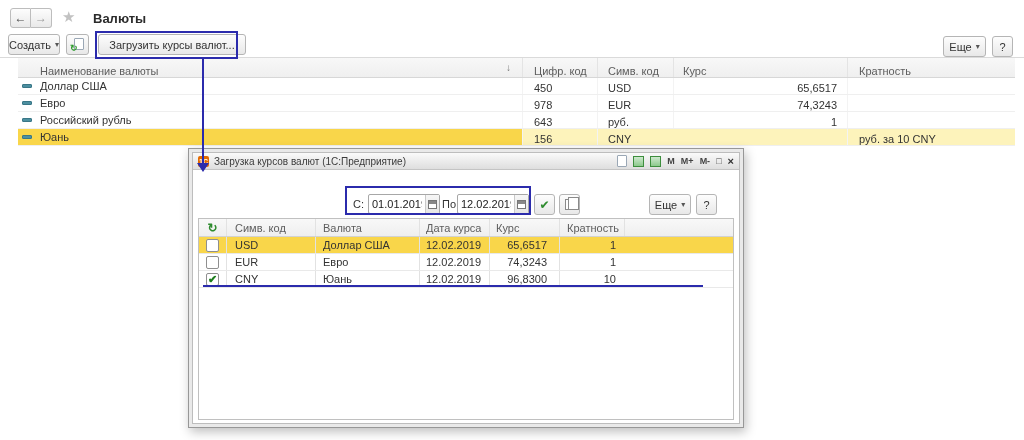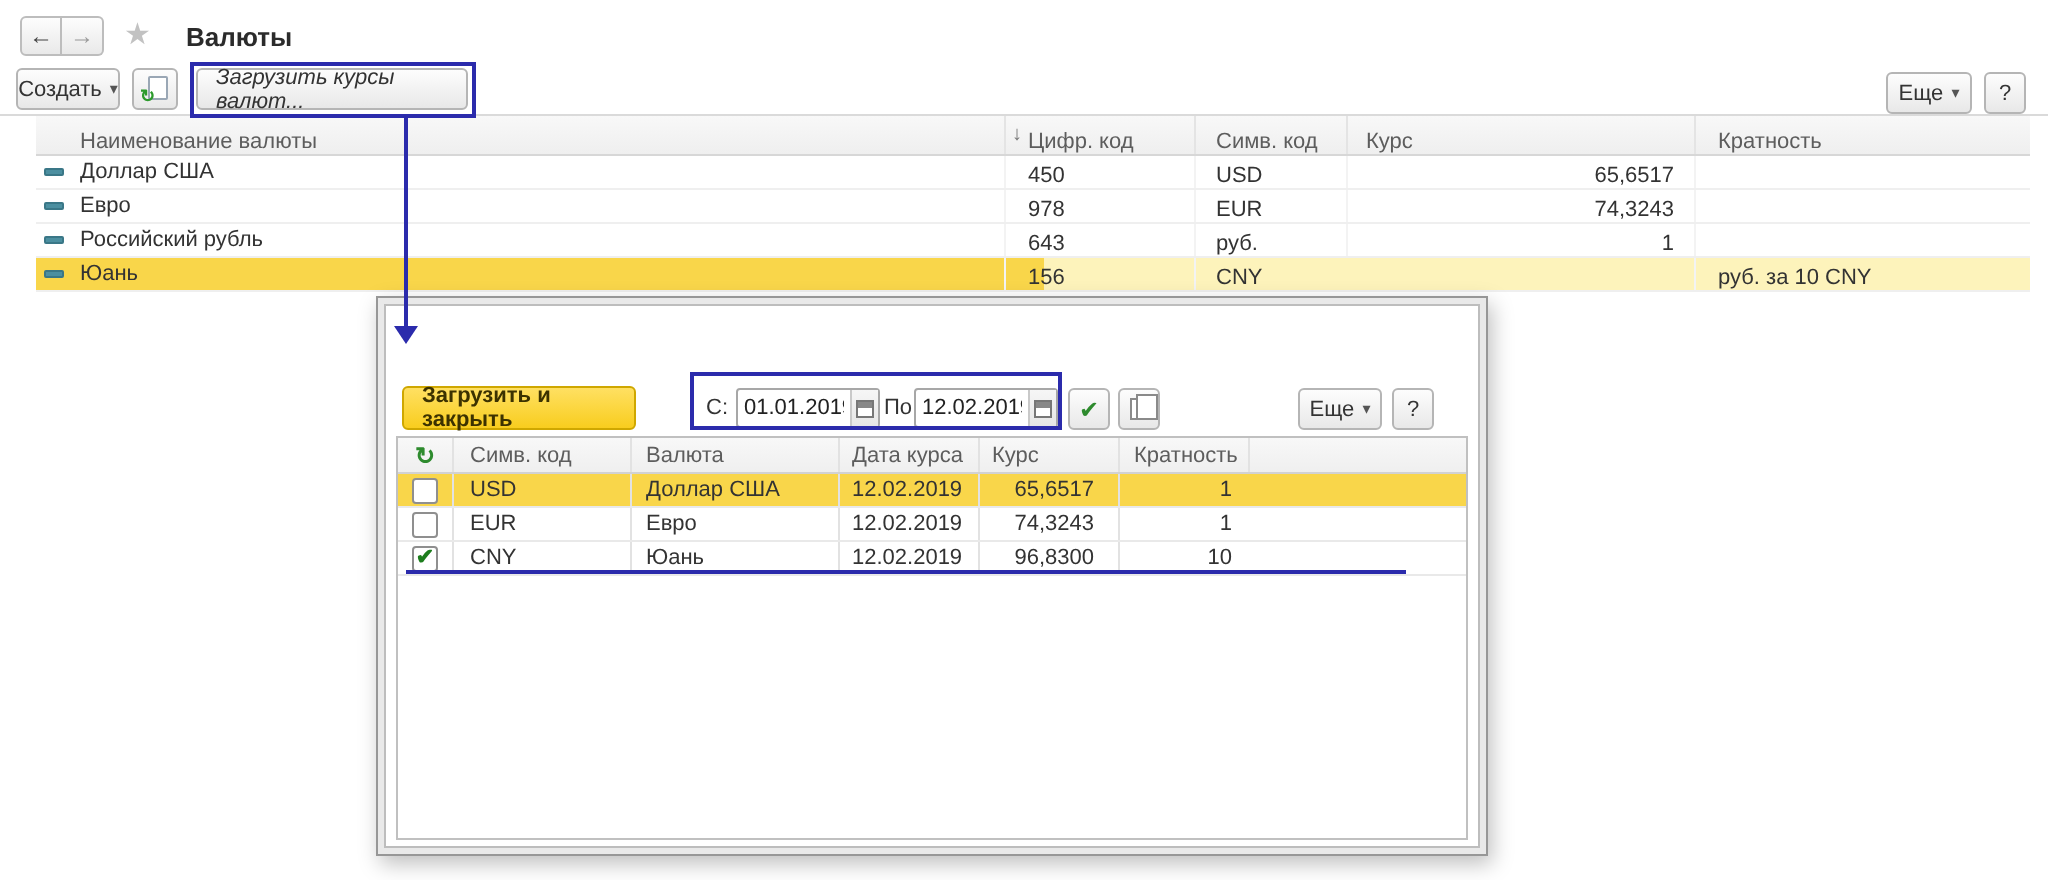--- a/index.html
+++ b/index.html
@@ -24,21 +24,21 @@
   .page-title { font-size:13px; font-weight:bold; color:#2b2b2b; }
 
   
   .tbl-sep { left:0; top:57px; width:1024px; height:1px; background:#dadada; }
   .mt { left:18px; top:58px; width:997px; }
   .mt-header { position:absolute; left:0; top:0; width:997px; height:20px;
     background:linear-gradient(#f8f8f8,#efefef); border-bottom:1px solid #d7d7d7;
     font-size:11px; color:#5d5d5d; }
   .mt-h, .mt-c { position:absolute; top:0; height:100%; display:flex; align-items:flex-end; overflow:hidden; white-space:nowrap; }
   .col-name { left:0; width:504px; padding-left:22px; }
-  .col-num  { left:484px; width:75px; padding-left:11px; border-left:1px solid #e4e4e4; }
+  .col-num  { left:504px; width:75px; padding-left:11px; border-left:1px solid #e4e4e4; }
   .col-char { left:579px; width:76px; padding-left:10px; border-left:1px solid #e4e4e4; }
   .col-rate { left:655px; width:174px; padding-right:10px; justify-content:flex-end; border-left:1px solid #e4e4e4; }
   .col-mult { left:829px; width:168px; padding-left:11px; border-left:1px solid #e4e4e4; }
   .mt-row { position:absolute; left:0; width:997px; height:17px; font-size:11px; color:#333;
     border-bottom:1px solid #efefef; background:#fff; }
   .mt-row .col-num,.mt-row .col-char,.mt-row .col-rate,.mt-row .col-mult { border-left:1px solid #f3f3f3; }
   .mt-row.selected { background:#fdf3bb; }
   .mt-row.selected .cell-bright { position:absolute; left:0; top:0; width:504px; height:100%; background:#f9d64a; }
   .row-glyph { position:absolute; left:4px; top:6px; width:10px; height:4px;
     background:#4c8fa0; border-radius:1px; border:1px solid #3a7787; }
@@ -132,21 +132,21 @@
   <div class="abs btn" style="left:8px; top:34px; width:52px;">
     <span>Создать</span>
     <span class="caret">▾</span>
   </div>
   <div class="abs btn" style="left:66px; top:34px; width:23px; padding:0; position:absolute;">
     <span style="position:relative; width:13px; height:13px;">
       <span class="ic-page" style="position:absolute; right:0; top:0;"></span>
       <span style="position:absolute; left:-1px; bottom:-2px; font-size:9px; color:#2c9a2c; font-weight:bold;">↻</span>
     </span>
   </div>
-  <div class="abs btn" style="left:98px; top:34px; width:136px;font-style:italic;">
+  <div class="abs btn" style="left:98px; top:34px; width:148px;">
     <span>Загрузить курсы валют...</span>
   </div>
   <div class="abs btn" style="left:943px; top:36px; width:43px;">
     <span>Еще</span>
     <span class="caret">▾</span>
   </div>
   <div class="abs btn helpbtn" style="left:992px; top:36px;">
     <span>?</span>
   </div>
 
@@ -201,25 +201,36 @@
       <span class="row-glyph"></span>
       <span class="name-text">Юань</span>
       <div class="mt-c col-num">156</div>
       <div class="mt-c col-char">CNY</div>
       <div class="mt-c col-mult">руб. за 10 CNY</div>
     </div>
   </div>
 
   <div class="abs dialog">
     <div class="dlg-inner">
-
-
-      <div class="abs btn btn-yellow" style="left:8px; top:40px; width:117px;">
-        <span>Загрузить и закрыть</span>
-      </div>
+      <div class="dlg-titlebar">
+        <span class="onec-logo">1С</span>
+        <span>Загрузка курсов валют  (1С:Предприятие)</span>
+        <span class="tb-icons">
+          <span class="ic-page"></span>
+          <span class="ic-grid"></span>
+          <span class="ic-grid"></span>
+          <span class="tb-ic">M</span>
+          <span class="tb-ic">M+</span>
+          <span class="tb-ic">M-</span>
+          <span class="tb-ic">□</span>
+          <span class="ic-x">×</span>
+        </span>
+      </div>
+
+
       <span class="abs datelabel" style="left:160px; top:45px;">С:</span>
       <div class="abs datefield" style="left:175px; top:41px;">
         <input value="01.01.2019" style="">
         <span class="cal-btn">
             <span class="cal-glyph"></span>
           </span>
       </div>
       <span class="abs datelabel" style="left:249px; top:45px;">По:</span>
       <div class="abs datefield" style="left:264px; top:41px;">
         <input value="12.02.2019" style="">

